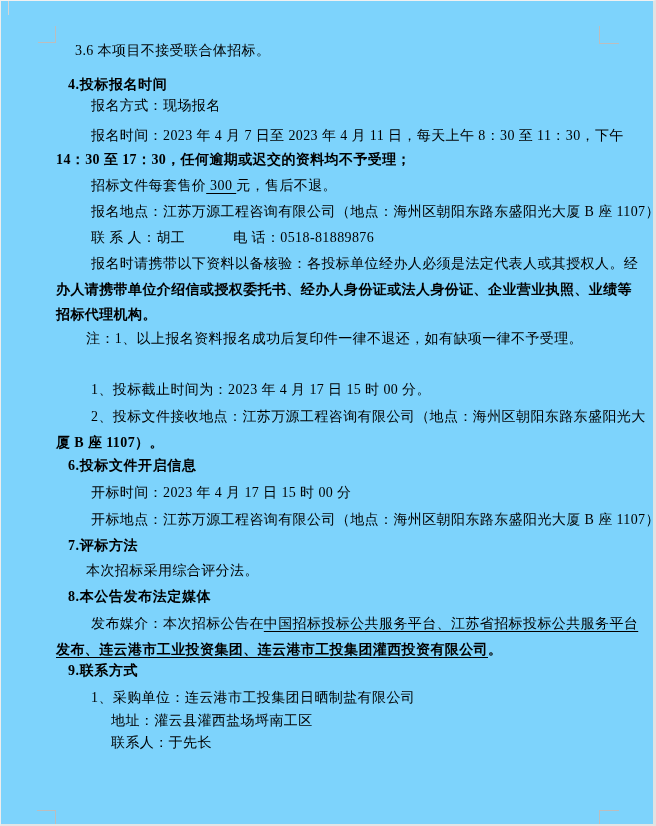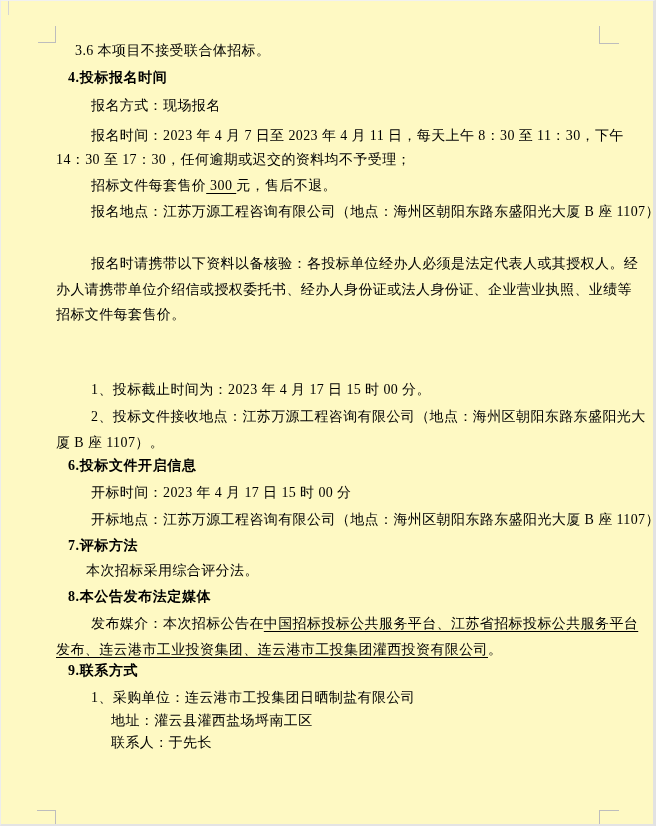--- a/index.html
+++ b/index.html
@@ -1,38 +1,38 @@
 <!DOCTYPE html>
 <html><head>
 <meta charset="utf-8">
 <style>
   html,body{margin:0;padding:0;background:#ffffff;}
   .page{
     position:relative;
     width:656px;height:826px;
     box-sizing:border-box;
-    background:#fef9c3;
+    background:#7dd3fc;
     border-top:1px solid #f1f1f1;
     border-left:1px solid #ededed;
     border-right:3px solid #e2e2e2;
     border-bottom:2px solid #e4e4e4;
     overflow:hidden;
     font-family:"Liberation Serif","DejaVu Serif",serif;
     color:#000;
   }
   .line{
     position:absolute;
     left:55px;
     font-size:14px;
     line-height:16px;
     white-space:pre;
     letter-spacing:0.4px;
   }
   .bold{font-weight:bold;letter-spacing:0.6px;}
-  .pl0{padding-left:0;}
+  .pl0{padding-left:0;font-weight:bold;}
   .pl12{padding-left:12px;}
   .pl19{padding-left:19px;}
   .pl30{padding-left:30px;}
   .pl35{padding-left:35px;}
   .pl55{padding-left:55px;text-align:right;}
   .u{text-decoration:underline;text-underline-offset:3px;}
   .gap48{display:inline-block;width:48px;}
   .mark{position:absolute;box-sizing:border-box;}
   .mark-tl{left:37px;top:25px;width:18px;height:17px;border-right:1px solid #bdbdbd;border-bottom:1px solid #bdbdbd;}
   .mark-tr{left:598px;top:25px;width:20px;height:18px;border-left:1px solid #bdbdbd;border-bottom:1px solid #bdbdbd;}
@@ -45,33 +45,35 @@
 
 <div class="page">
 
   <div class="edge-tick"></div>
   <div class="mark mark-tl"></div>
   <div class="mark mark-tr"></div>
   <div class="mark mark-bl"></div>
   <div class="mark mark-br"></div>
 
   <div class="line pl19" style="top:42px">3.6 本项目不接受联合体招标。</div>
-  <div class="line pl12 bold" style="top:69px">4.投标报名时间</div>
+  <div class="line pl12 bold" style="top:76px">4.投标报名时间</div>
   <div class="line pl35" style="top:97px">报名方式：现场报名</div>
   <div class="line pl35" style="top:127px">报名时间：2023 年 4 月 7 日至 2023 年 4 月 11 日，每天上午 8：30 至 11：30，下午</div>
   <div class="line pl0" style="top:151px">14：30 至 17：30，任何逾期或迟交的资料均不予受理；</div>
 
   <div class="line pl35" style="top:177px"><span>招标文件每套售价</span><span class="u"> 300 </span><span>元，售后不退。</span></div>
 
   <div class="line pl35" style="top:203px">报名地点：江苏万源工程咨询有限公司（地点：海州区朝阳东路东盛阳光大厦 B 座 1107）</div>
 
+  <div class="line pl35" style="top:229px"><span>联 系 人：胡工</span><span class="gap48"></span><span>电 话：0518-81889876</span></div>
 
   <div class="line pl0" style="top:281px">办人请携带单位介绍信或授权委托书、经办人身份证或法人身份证、企业营业执照、业绩等</div>
   <div class="line pl35" style="top:255px">报名时请携带以下资料以备核验：各投标单位经办人必须是法定代表人或其授权人。经</div>
-  <div class="line pl0" style="top:306px">招标文件每套售价。</div>
+  <div class="line pl0" style="top:306px">招标代理机构。</div>
+  <div class="line pl30" style="top:330px">注：1、以上报名资料报名成功后复印件一律不退还，如有缺项一律不予受理。</div>
 
   <div class="line pl35" style="top:381px">1、投标截止时间为：2023 年 4 月 17 日 15 时 00 分。</div>
   <div class="line pl35" style="top:408px">2、投标文件接收地点：江苏万源工程咨询有限公司（地点：海州区朝阳东路东盛阳光大</div>
   <div class="line pl0" style="top:434px">厦 B 座 1107）。</div>
 
   <div class="line pl12 bold" style="top:457px">6.投标文件开启信息</div>
   <div class="line pl35" style="top:484px">开标时间：2023 年 4 月 17 日 15 时 00 分</div>
   <div class="line pl35" style="top:511px">开标地点：江苏万源工程咨询有限公司（地点：海州区朝阳东路东盛阳光大厦 B 座 1107）。</div>
 
   <div class="line pl12 bold" style="top:537px">7.评标方法</div>

